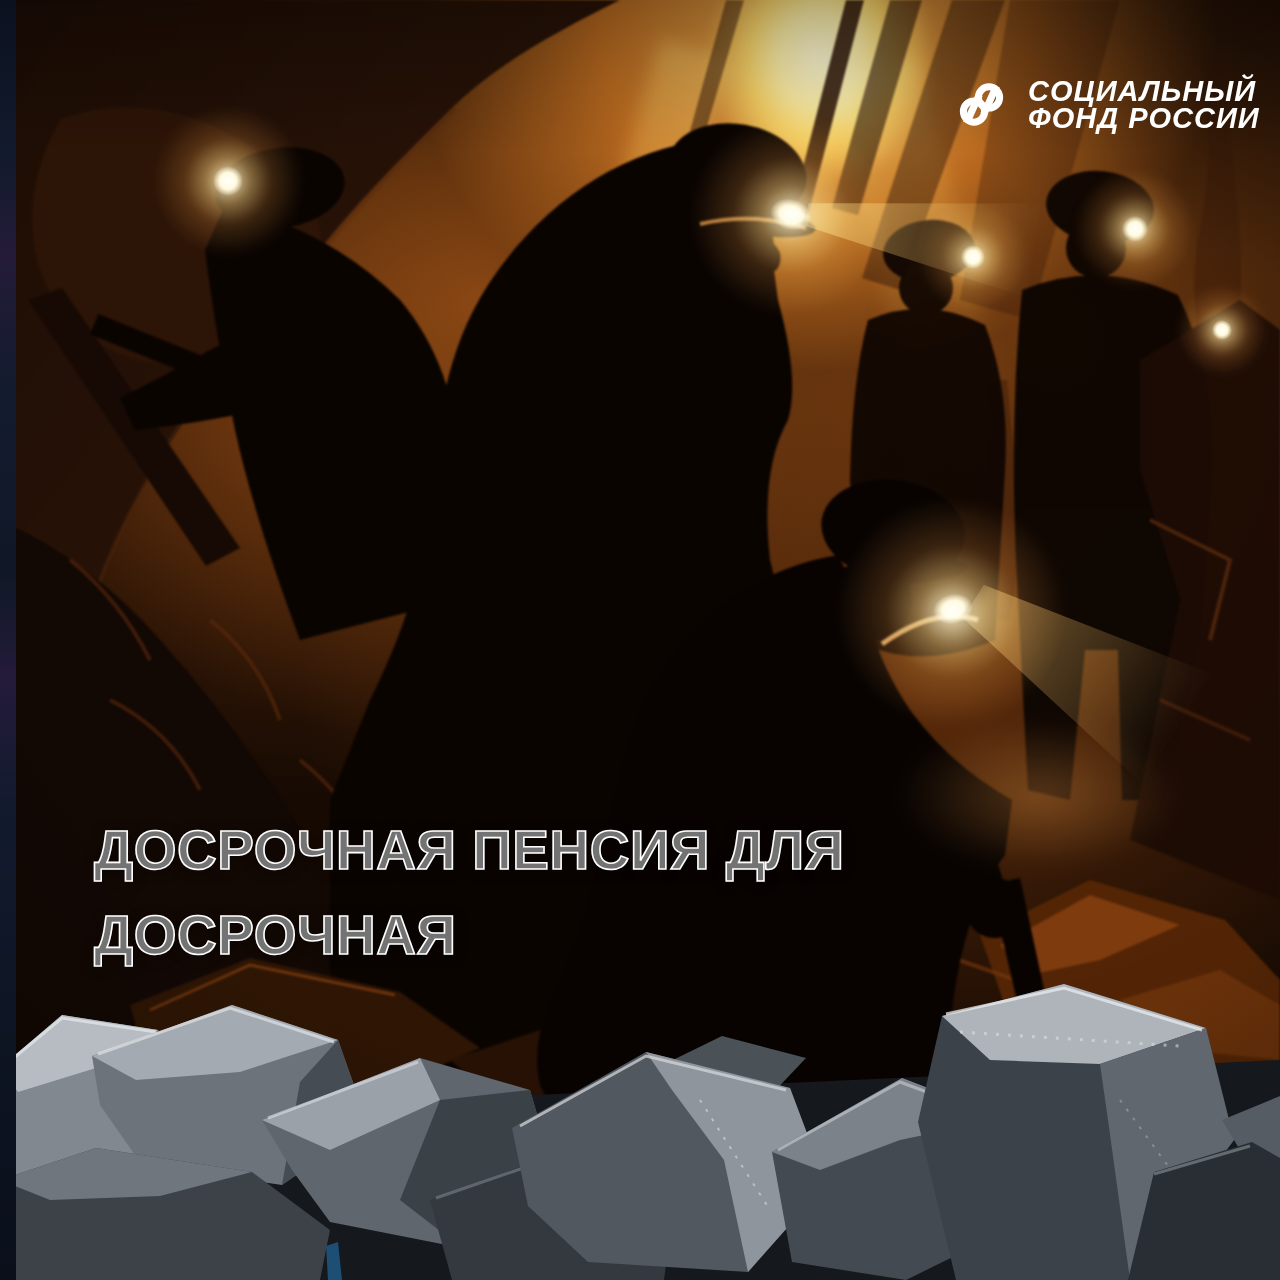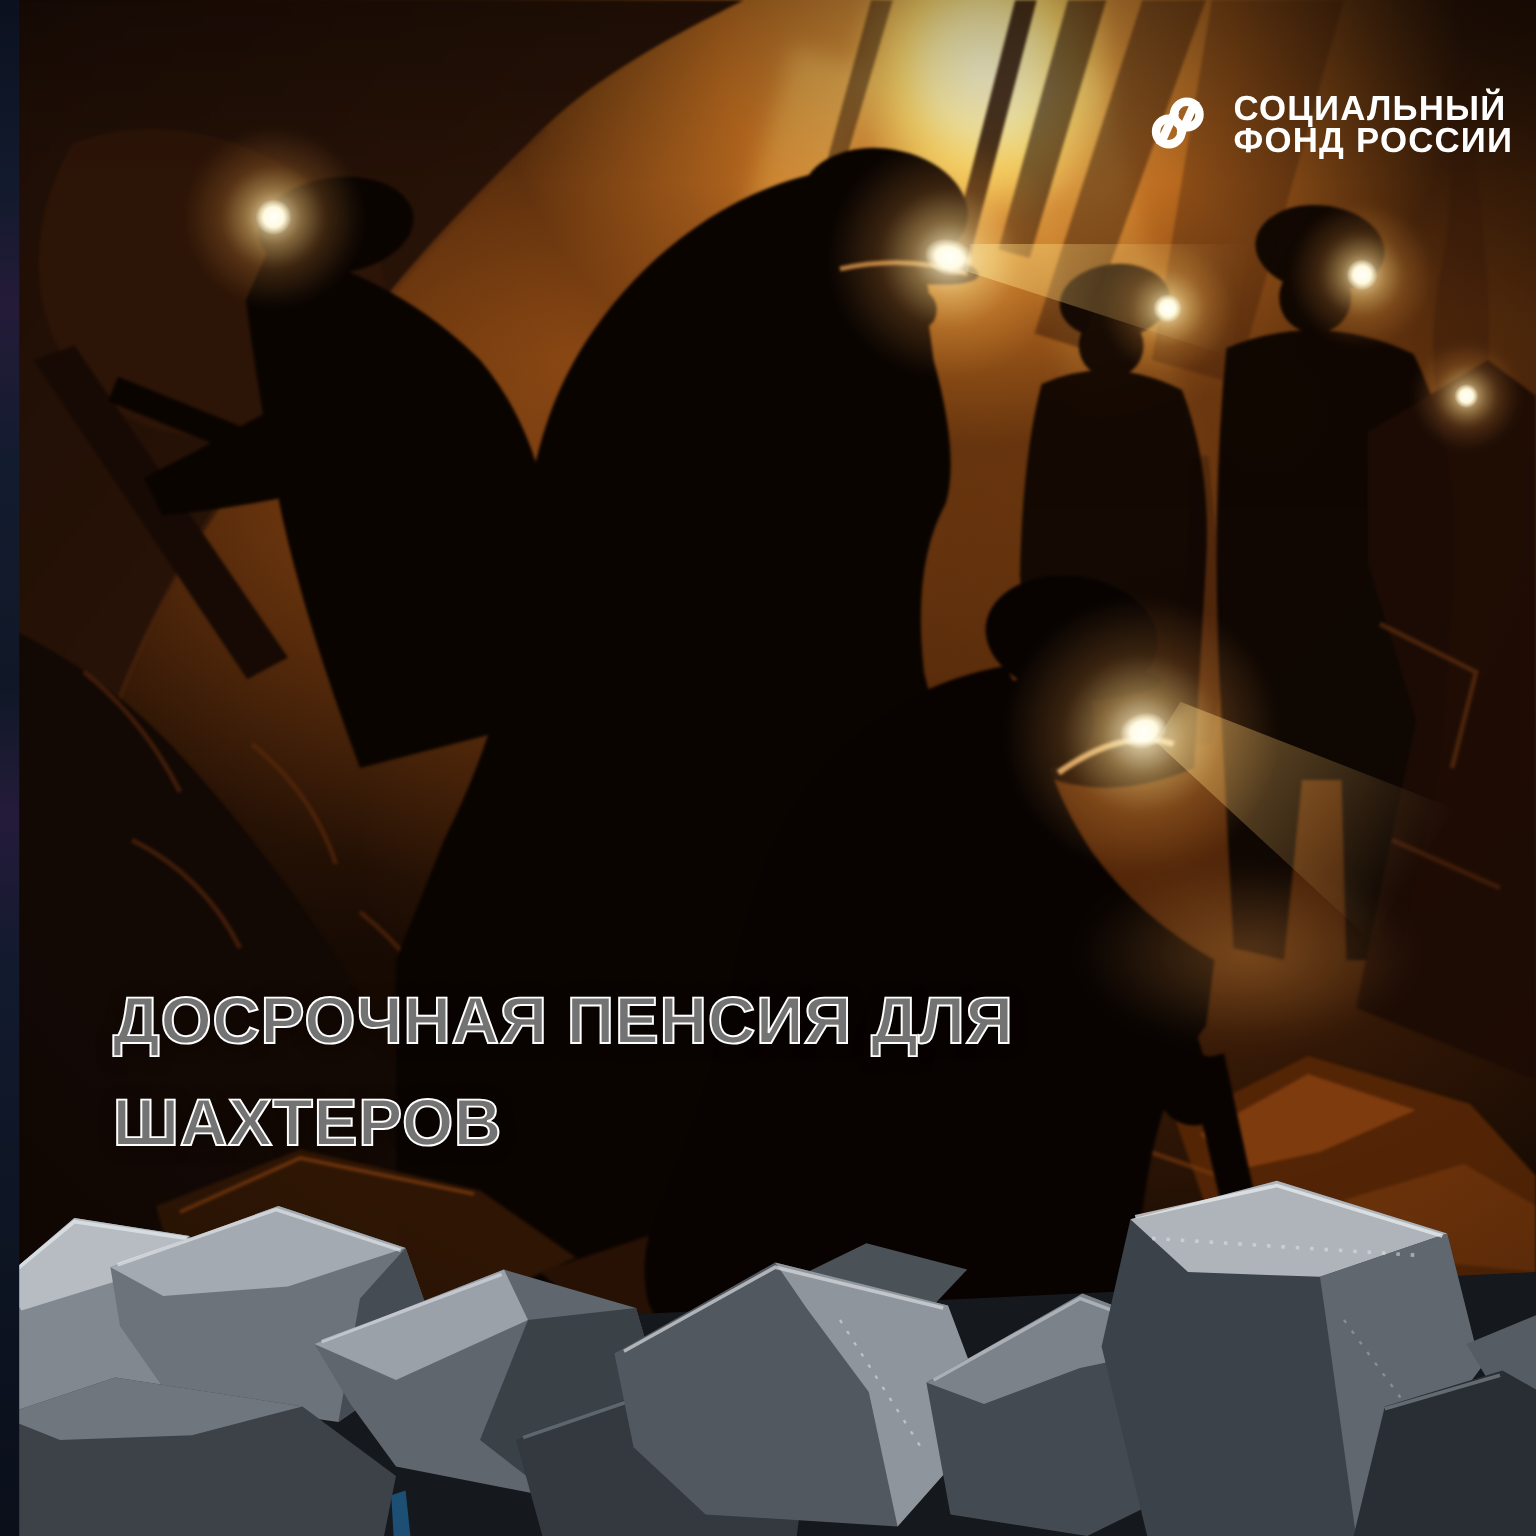--- a/index.html
+++ b/index.html
@@ -47,21 +47,21 @@
   .core{background:radial-gradient(closest-side,#fffdf2 0%,#ffedb8 55%,rgba(255,220,150,0) 100%);filter:blur(.5px);}
   .beam{position:absolute;mix-blend-mode:screen;filter:blur(9px);}
 
   
   .left-strip{
     position:absolute;left:0;top:0;width:16px;height:1280px;
     background:linear-gradient(180deg,#0b111f 0%,#121a2d 12%,#241b38 20%,#131b2f 30%,#101827 45%,#241b3a 53%,#121a2e 63%,#0d1422 82%,#0a0f1a 100%);
   }
 
   
-  .brand{position:absolute;left:955px;top:76px;display:flex;gap:20px;align-items:flex-start;color:#fff;}
+  .brand{position:absolute;left:955px;top:76px;display:flex;gap:20px;align-items:center;color:#fff;font-style:italic;}
   .brand-icon{width:53px;height:53px;flex:0 0 auto;}
   .brand-name{font-size:29px;line-height:27px;font-weight:700;letter-spacing:1px;padding-top:2px;white-space:nowrap;}
 
   
   .headline{
     position:absolute;left:94px;top:808px;color:#737373;font-weight:700;
     font-size:55px;line-height:85px;letter-spacing:.5px;
     -webkit-text-stroke:1.6px #ffffff;
     text-shadow:0 2px 14px rgba(0,0,0,.35);
     white-space:nowrap;
@@ -275,16 +275,16 @@
       </g>
     </svg>
     <div class="brand-name">
       <div>СОЦИАЛЬНЫЙ</div>
       <div>ФОНД РОССИИ</div>
     </div>
   </div>
 
   <div class="headline">
     <div>ДОСРОЧНАЯ ПЕНСИЯ ДЛЯ</div>
-    <div>ШАХТЕРОВ</div>
+    <div>ДОСРОЧНАЯ</div>
   </div>
 
 </div>
 
 </body></html>

